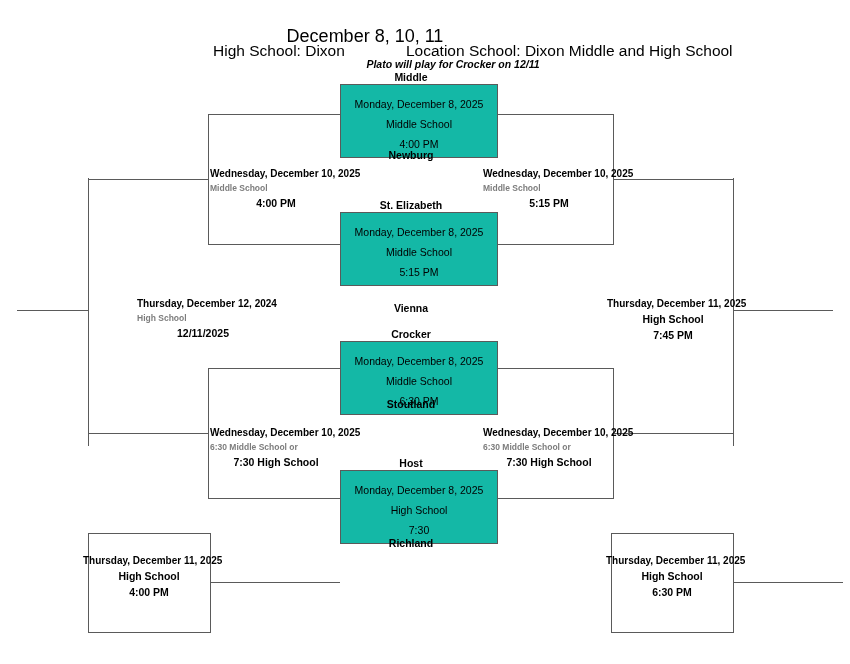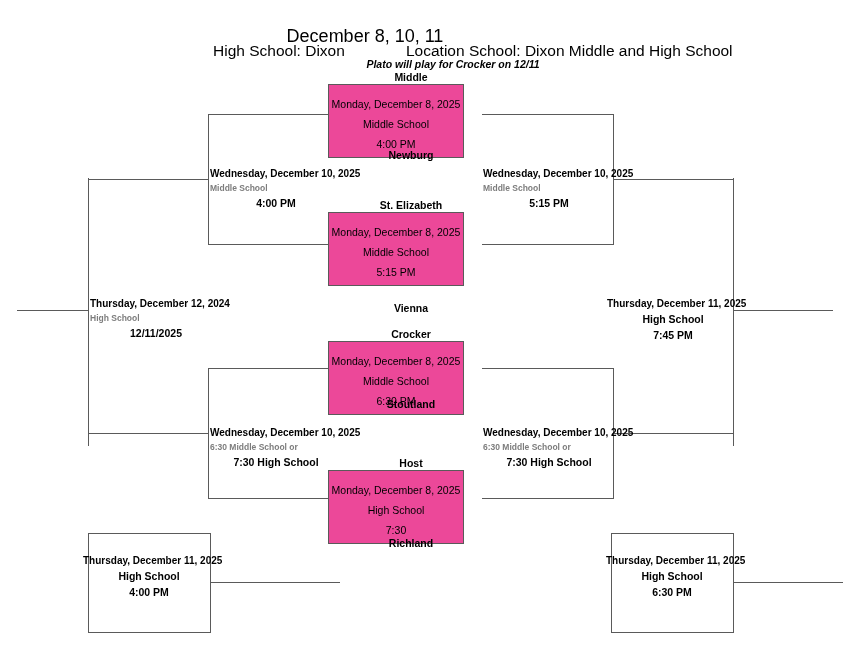--- a/index.html
+++ b/index.html
@@ -56,25 +56,25 @@
   }
   .vline {
     position: absolute;
     width: 0;
     border-left: 1px solid #5a5a5a;
   }
 
   
   .game {
     position: absolute;
-    left: 328px;
-    width: 136px;
+    left: 340px;
+    width: 158px;
     box-sizing: border-box;
     border: 1px solid #5a5a5a;
-    background: #ec4899;
+    background: #14b8a6;
   }
   .game-inner {
     padding-top: 9px;
     text-align: center;
   }
   .game-line {
     font-size: 10.5px;
     line-height: 20px;
     color: #000;
     white-space: nowrap;
@@ -226,21 +226,21 @@
     <div class="l2">6:30 Middle School or</div>
     <div class="l3">7:30 High School</div>
   </div>
 
   <div class="rnd" style="left:483px; top:425px;">
     <div class="l1">Wednesday, December 10, 2025</div>
     <div class="l2">6:30 Middle School or</div>
     <div class="l3">7:30 High School</div>
   </div>
 
-  <div class="rnd" style="left:90px; top:296px;">
+  <div class="rnd" style="left:90px; top:296px;padding-left:47px;">
     <div class="l1">Thursday, December 12, 2024</div>
     <div class="l2">High School</div>
     <div class="l3">12/11/2025</div>
   </div>
 
   <div class="rnd ctr" style="left:607px; top:296px;">
     <div class="l1">Thursday, December 11, 2025</div>
     <div class="l2">High School</div>
     <div class="l3">7:45 PM</div>
   </div>

